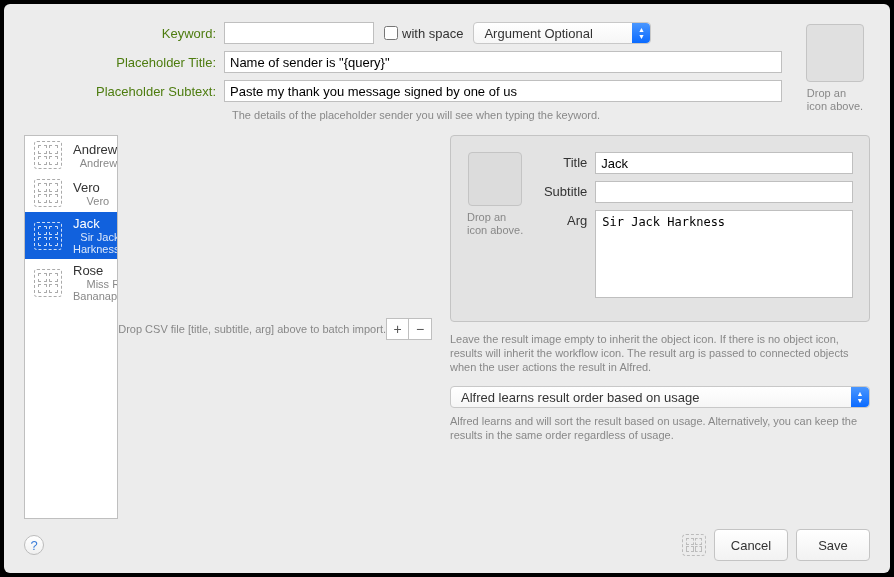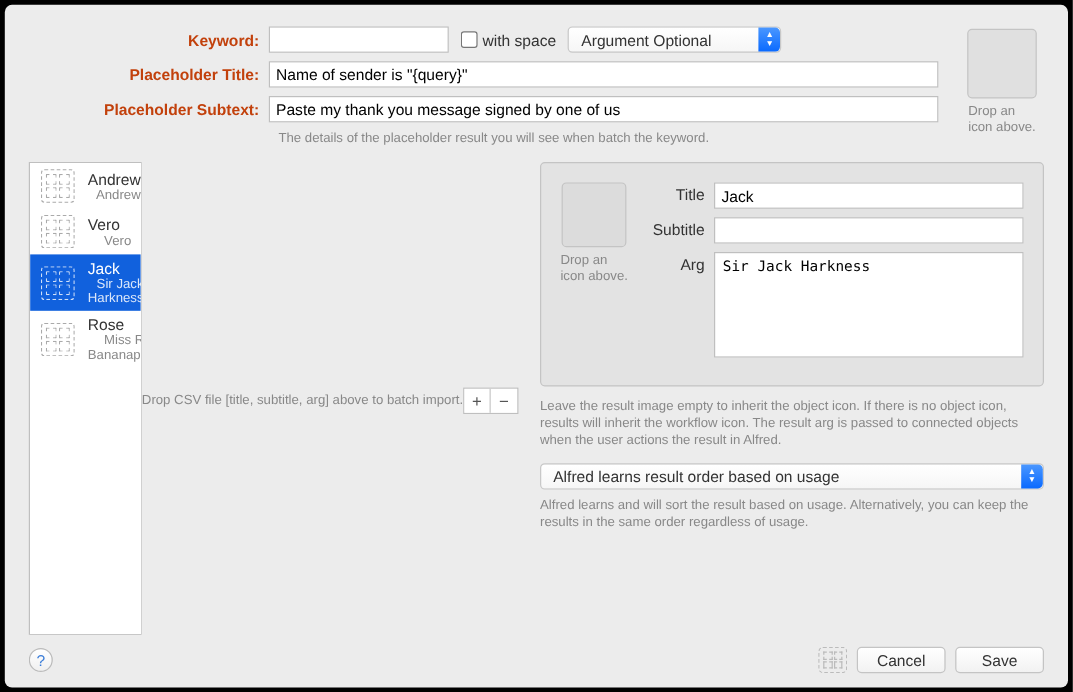--- a/index.html
+++ b/index.html
@@ -35,22 +35,21 @@
     }
     .form-row {
       display: flex;
       align-items: center;
       margin-bottom: 7px;
     }
     .form-label {
       width: 200px;
       text-align: right;
       padding-right: 8px;
-      color: #c2410c;
-      font-weight: bold;
+      color: #4d7c0f;
     }
     .text-input {
       background: #fff;
       border: 1px solid #bfbfbf;
       border-radius: 0;
       padding: 3px 5px;
       font-size: 13px;
       height: 22px;
       font-family: inherit;
     }
@@ -330,21 +329,21 @@
       grid-template-columns: 1fr 1fr;
       grid-template-rows: 1fr 1fr;
       gap: 1px;
       padding: 3px;
     }
     .dashed-btn > div {
       border: 1px dashed #bbb;
     }
     .mac-btn {
       min-width: 74px;
-      height: 22px;
+      height: 32px;
       background: linear-gradient(#fff, #f2f2f2);
       border: 1px solid #c4c4c4;
       border-radius: 4px;
       font-size: 13px;
       padding: 0 14px;
       display: flex;
       align-items: center;
       justify-content: center;
       cursor: pointer;
     }
@@ -372,21 +371,21 @@
         </div>
       </div>
       <div class="form-row">
         <div class="form-label">Placeholder Title:</div>
         <input class="text-input wide-input" value="Name of sender is &quot;{query}&quot;" style="">
       </div>
       <div class="form-row">
         <div class="form-label">Placeholder Subtext:</div>
         <input class="text-input wide-input" value="Paste my thank you message signed by one of us" style="">
       </div>
-      <div class="help-text">The details of the placeholder result you will see when batch the keyword.</div>
+      <div class="help-text">The details of the placeholder sender you will see when typing the keyword.</div>
     </div>
     <div class="icon-drop-zone">
       <div class="icon-well"></div>
       <div class="icon-drop-text" style="white-space: pre-line;">Drop an
 icon above.</div>
     </div>
   </div>
 
   <div class="main-area">
 

